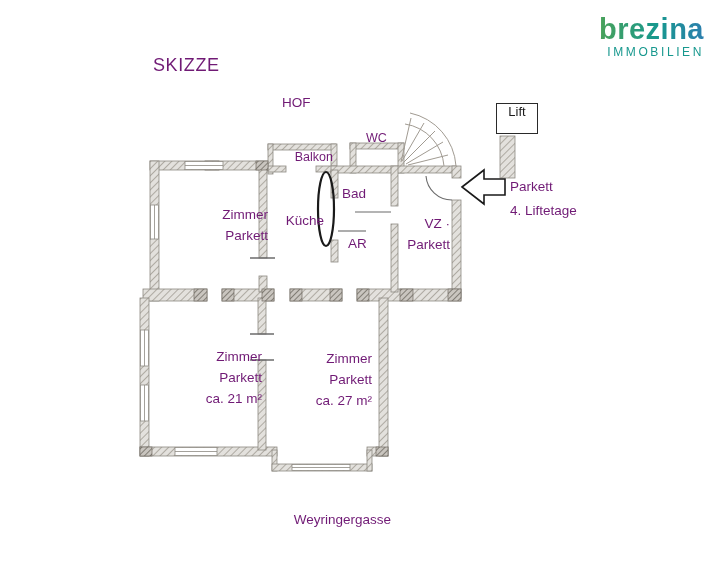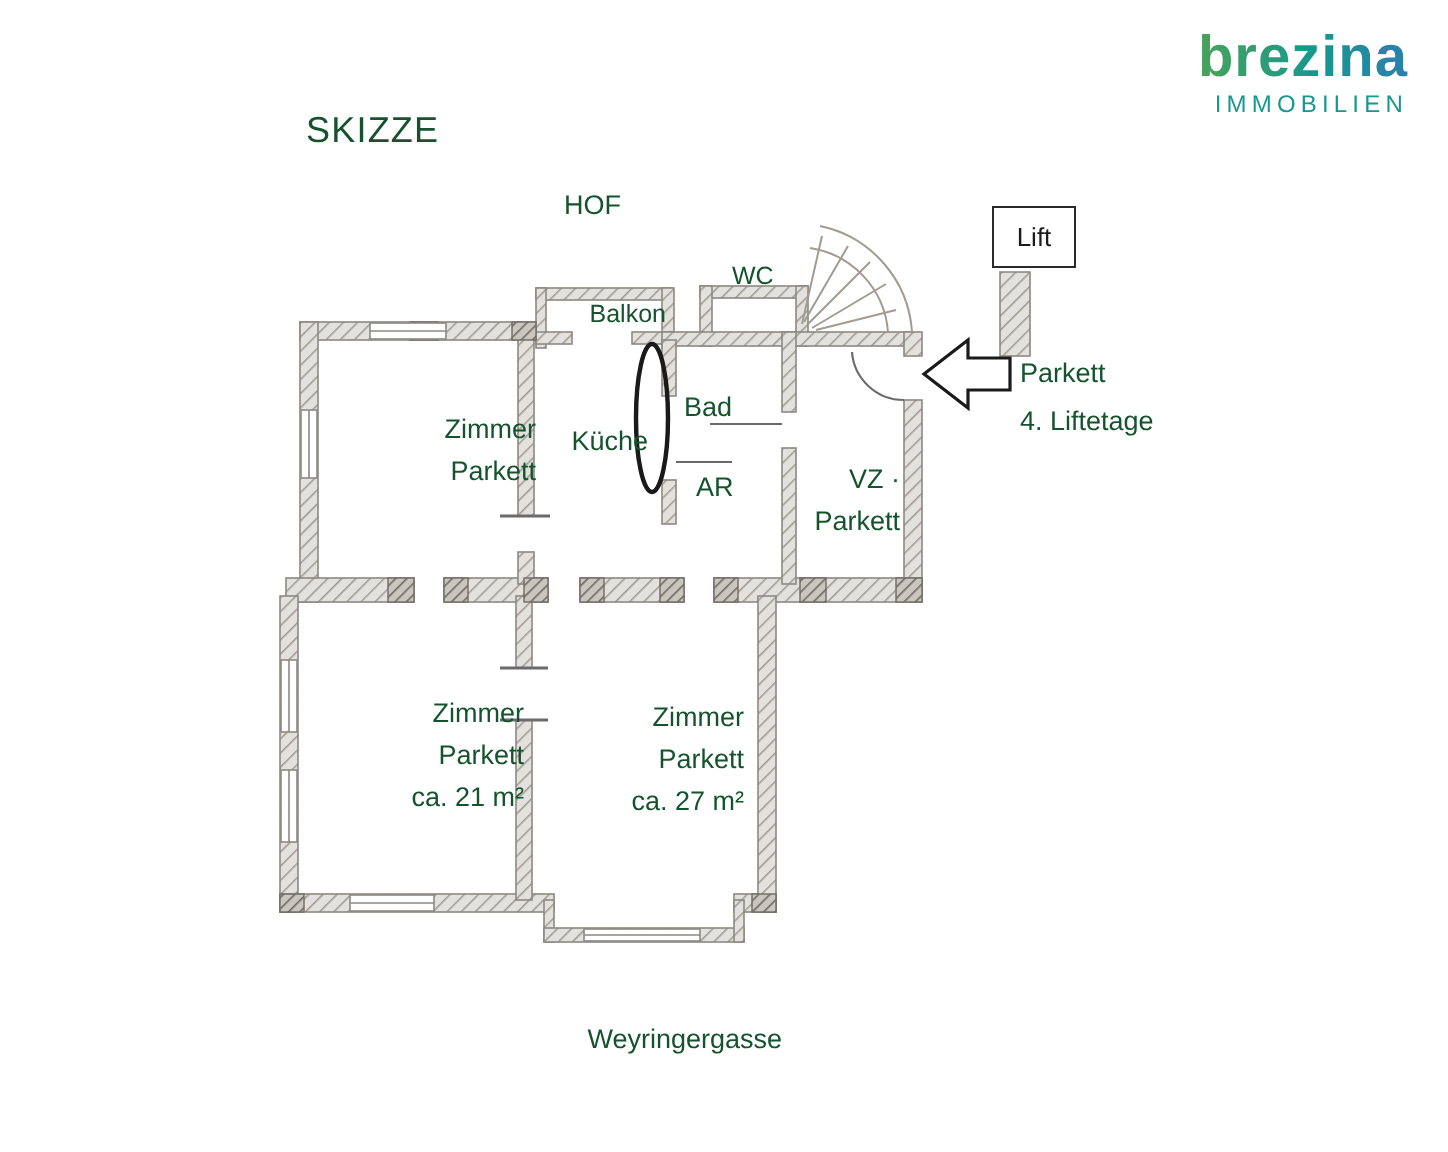--- a/index.html
+++ b/index.html
@@ -1,26 +1,26 @@
 <!DOCTYPE html>
 <html><head>
 <meta charset="utf-8">
 <style>
   *{margin:0;padding:0;box-sizing:border-box}
   html,body{width:724px;height:576px;background:#fff;overflow:hidden}
   body{font-family:"Liberation Sans",sans-serif;color:#1b1b1b;position:relative}
   .canvas{position:absolute;inset:0;width:580px;height:576px}
   .plan-svg{position:absolute;left:0;top:0}
-  .lbl{position:absolute;font-size:13.5px;line-height:20px;color:#14532d;white-space:nowrap}
+  .lbl{position:absolute;font-size:13.5px;line-height:20px;color:#701a75;white-space:nowrap}
   .center{text-align:right;white-space:normal}
   .title{font-size:18px;letter-spacing:.6px}
   .small{font-size:12.5px}
   .room{line-height:21px}
   .lift-box{position:absolute;left:496px;top:103px;width:42px;height:31px;border:1.6px solid #2a2a2a;
-            display:flex;align-items:center;justify-content:center;font-size:13px;background:#fff}
+            display:flex;align-items:flex-start;justify-content:center;font-size:13px;background:#fff}
   .logo{position:absolute;left:586px;top:14px;width:118px;text-align:right}
   .brand-name{display:inline-block;font-size:29px;font-weight:700;letter-spacing:.5px;color:#17988e;line-height:30px}
   @supports ((-webkit-background-clip:text) or (background-clip:text)){
     .brand-name{background:linear-gradient(90deg,#4aa25a 0%,#17988e 55%,#2c7fae 100%);
       -webkit-background-clip:text;background-clip:text;-webkit-text-fill-color:transparent;color:#17988e}
   }
   .brand-sub{font-size:12px;letter-spacing:2.6px;color:#17988e;font-weight:400;margin-top:1px}
 </style>
 </head>
 <body>
@@ -160,23 +160,23 @@
 
   <div class="lbl" style="left:510px;top:177px">Parkett</div>
   <div class="lbl" style="left:510px;top:201px">4. Liftetage</div>
 
   <div class="lbl room center" style="left:170px;top:204px;width:98px">
     <div>Zimmer</div>
     <div>Parkett</div>
   </div>
 
   <div class="lbl center" style="left:272px;top:211px;width:52px">Küche</div>
-  <div class="lbl" style="left:342px;top:194px">Bad</div>
+  <div class="lbl" style="left:342px;top:184px">Bad</div>
 
-  <div class="lbl room center" style="left:394px;top:229px;width:56px">
+  <div class="lbl room center" style="left:394px;top:213px;width:56px">
     <div>VZ ·</div>
     <div>Parkett</div>
   </div>
 
   <div class="lbl" style="left:348px;top:234px">AR</div>
 
   <div class="lbl room center" style="left:164px;top:346px;width:98px">
     <div>Zimmer</div>
     <div>Parkett</div>
     <div>ca. 21 m²</div>

